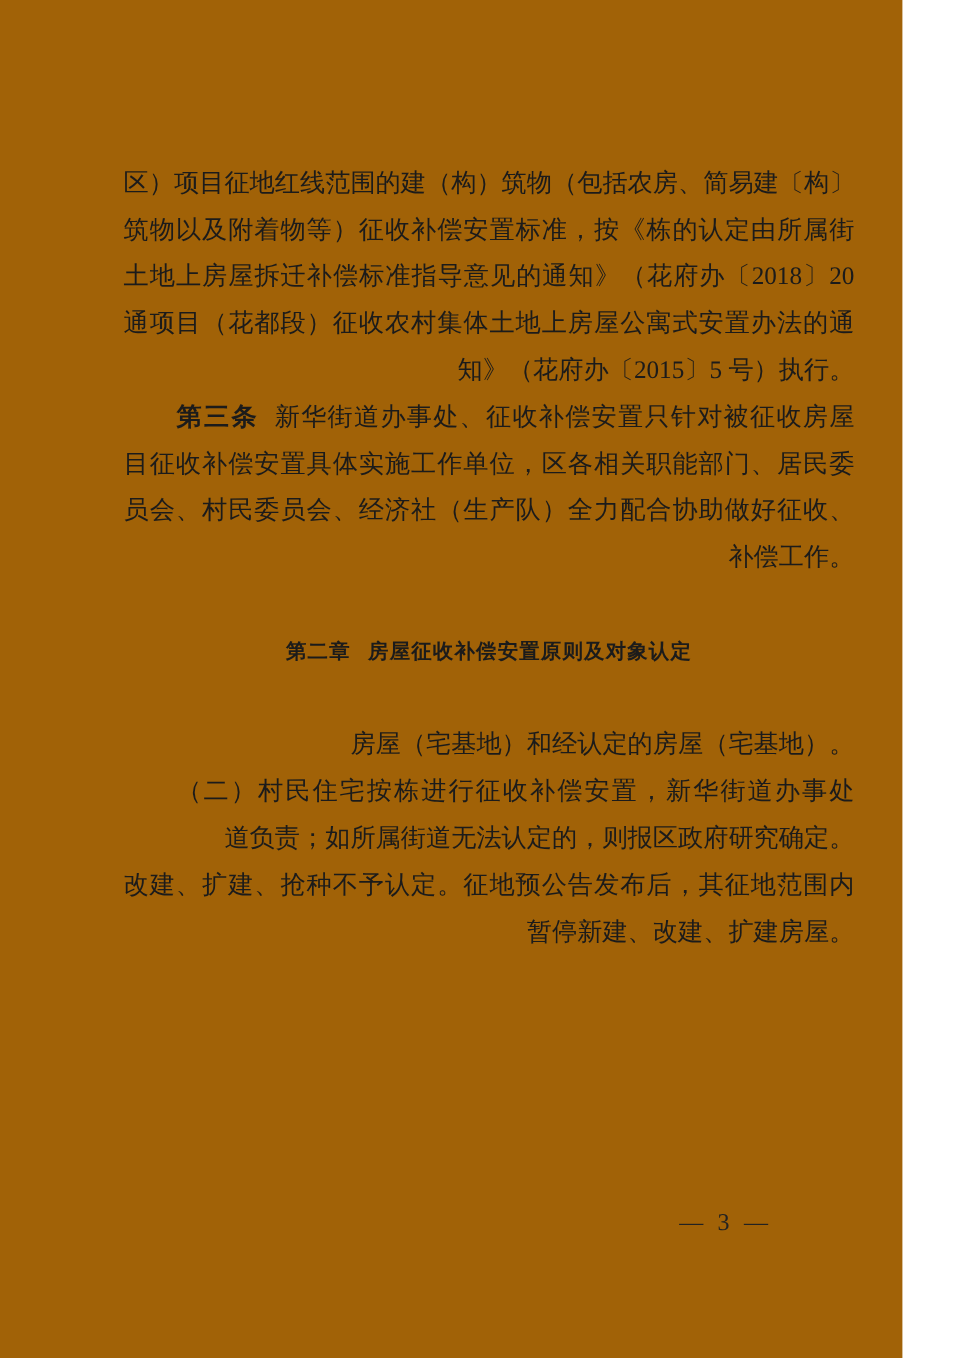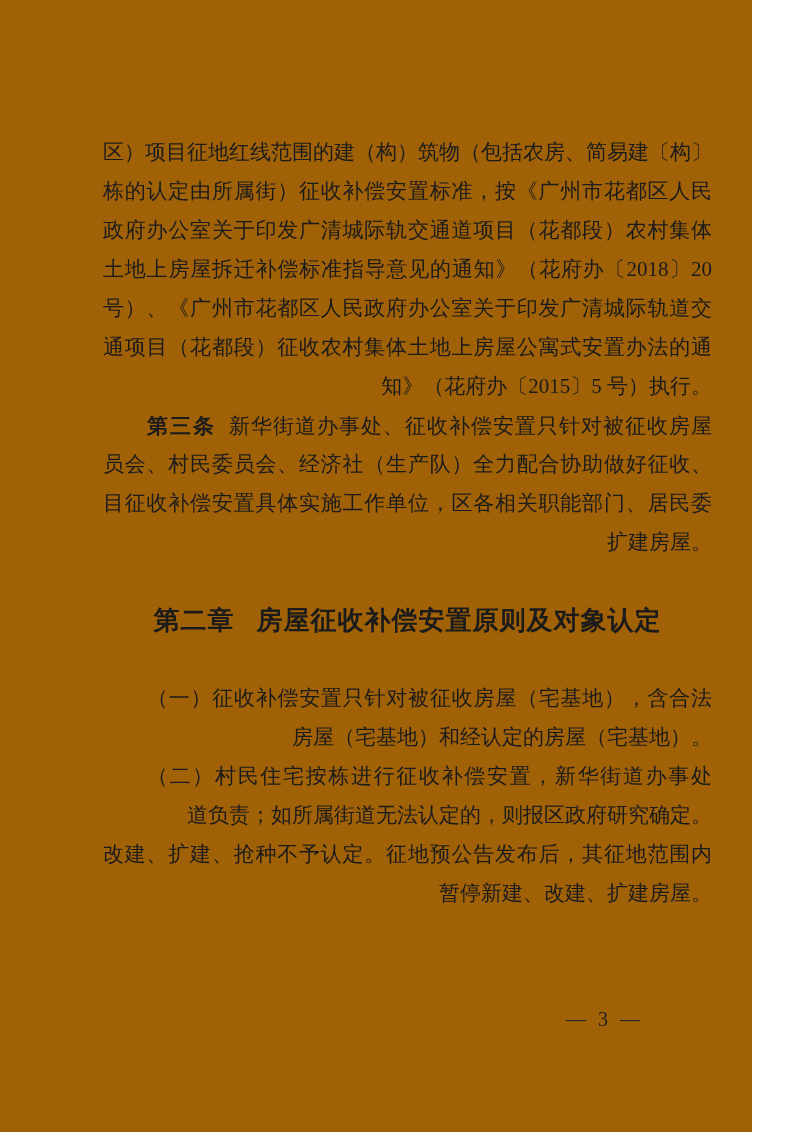--- a/index.html
+++ b/index.html
@@ -49,21 +49,21 @@
     font-weight: 700;
     margin-right: 0.62em;
     letter-spacing: 1px;
     margin-top: 42px;
   }
   .chapter {
     height: 39px;
     text-align: center;
     font-family: "Liberation Sans", "DejaVu Sans", sans-serif;
     font-weight: 700;
-    font-size: 26px;
+    font-size: 17px;
     line-height: 39px;
     letter-spacing: 1px;
   }
   .chapter .chapter-num {
     margin-right: 0.85em;
   }
   .footer {
     position: absolute;
     top: 1006px;
     right: 112px;
@@ -73,44 +73,41 @@
     word-spacing: 7px;
   }
 </style>
 </head>
 <body>
 
 <div class="page">
   <div class="doc">
 
     <div class="line fill">区）项目征地红线范围的建（构）筑物（包括农房、简易建〔构〕</div>
-    <div class="line fill">栋的认定由所属街）征收补偿安置标准，按《广州市花都区人民</div>
-    <div class="line fill">政府办公室关于印发广清城际轨交通道项目（花都段）农村集体</div>
+    <div class="line fill">筑物以及附着物等）征收补偿安置标准，按《栋的认定由所属街</div>
     <div class="line fill">土地上房屋拆迁补偿标准指导意见的通知》（花府办〔2018〕20</div>
-    <div class="line fill">号）、《广州市花都区人民政府办公室关于印发广清城际轨道交</div>
     <div class="line fill">通项目（花都段）征收农村集体土地上房屋公寓式安置办法的通</div>
     <div class="line end">知》（花府办〔2015〕5 号）执行。</div>
 
     <div class="line fill indent">
       <span class="term">第三条</span><span>新华街道办事处、征收补偿安置只针对被征收房屋</span>
     </div>
+    <div class="line fill">目征收补偿安置具体实施工作单位，区各相关职能部门、居民委</div>
     <div class="line fill">员会、村民委员会、经济社（生产队）全力配合协助做好征收、</div>
-    <div class="line fill">目征收补偿安置具体实施工作单位，区各相关职能部门、居民委</div>
-    <div class="line end">扩建房屋。</div>
+    <div class="line end">补偿工作。</div>
 
     <div class="blank"></div>
 
     <div class="chapter">
       <span class="chapter-num">第二章</span><span>房屋征收补偿安置原则及对象认定</span>
     </div>
 
     <div class="blank"></div>
 
 
-    <div class="line fill indent">（一）征收补偿安置只针对被征收房屋（宅基地），含合法</div>
     <div class="line end">房屋（宅基地）和经认定的房屋（宅基地）。</div>
 
     <div class="line fill indent">（二）村民住宅按栋进行征收补偿安置，新华街道办事处</div>
     <div class="line end">道负责；如所属街道无法认定的，则报区政府研究确定。</div>
 
     <div class="line fill">改建、扩建、抢种不予认定。征地预公告发布后，其征地范围内</div>
     <div class="line end">暂停新建、改建、扩建房屋。</div>
 
   </div>
 

